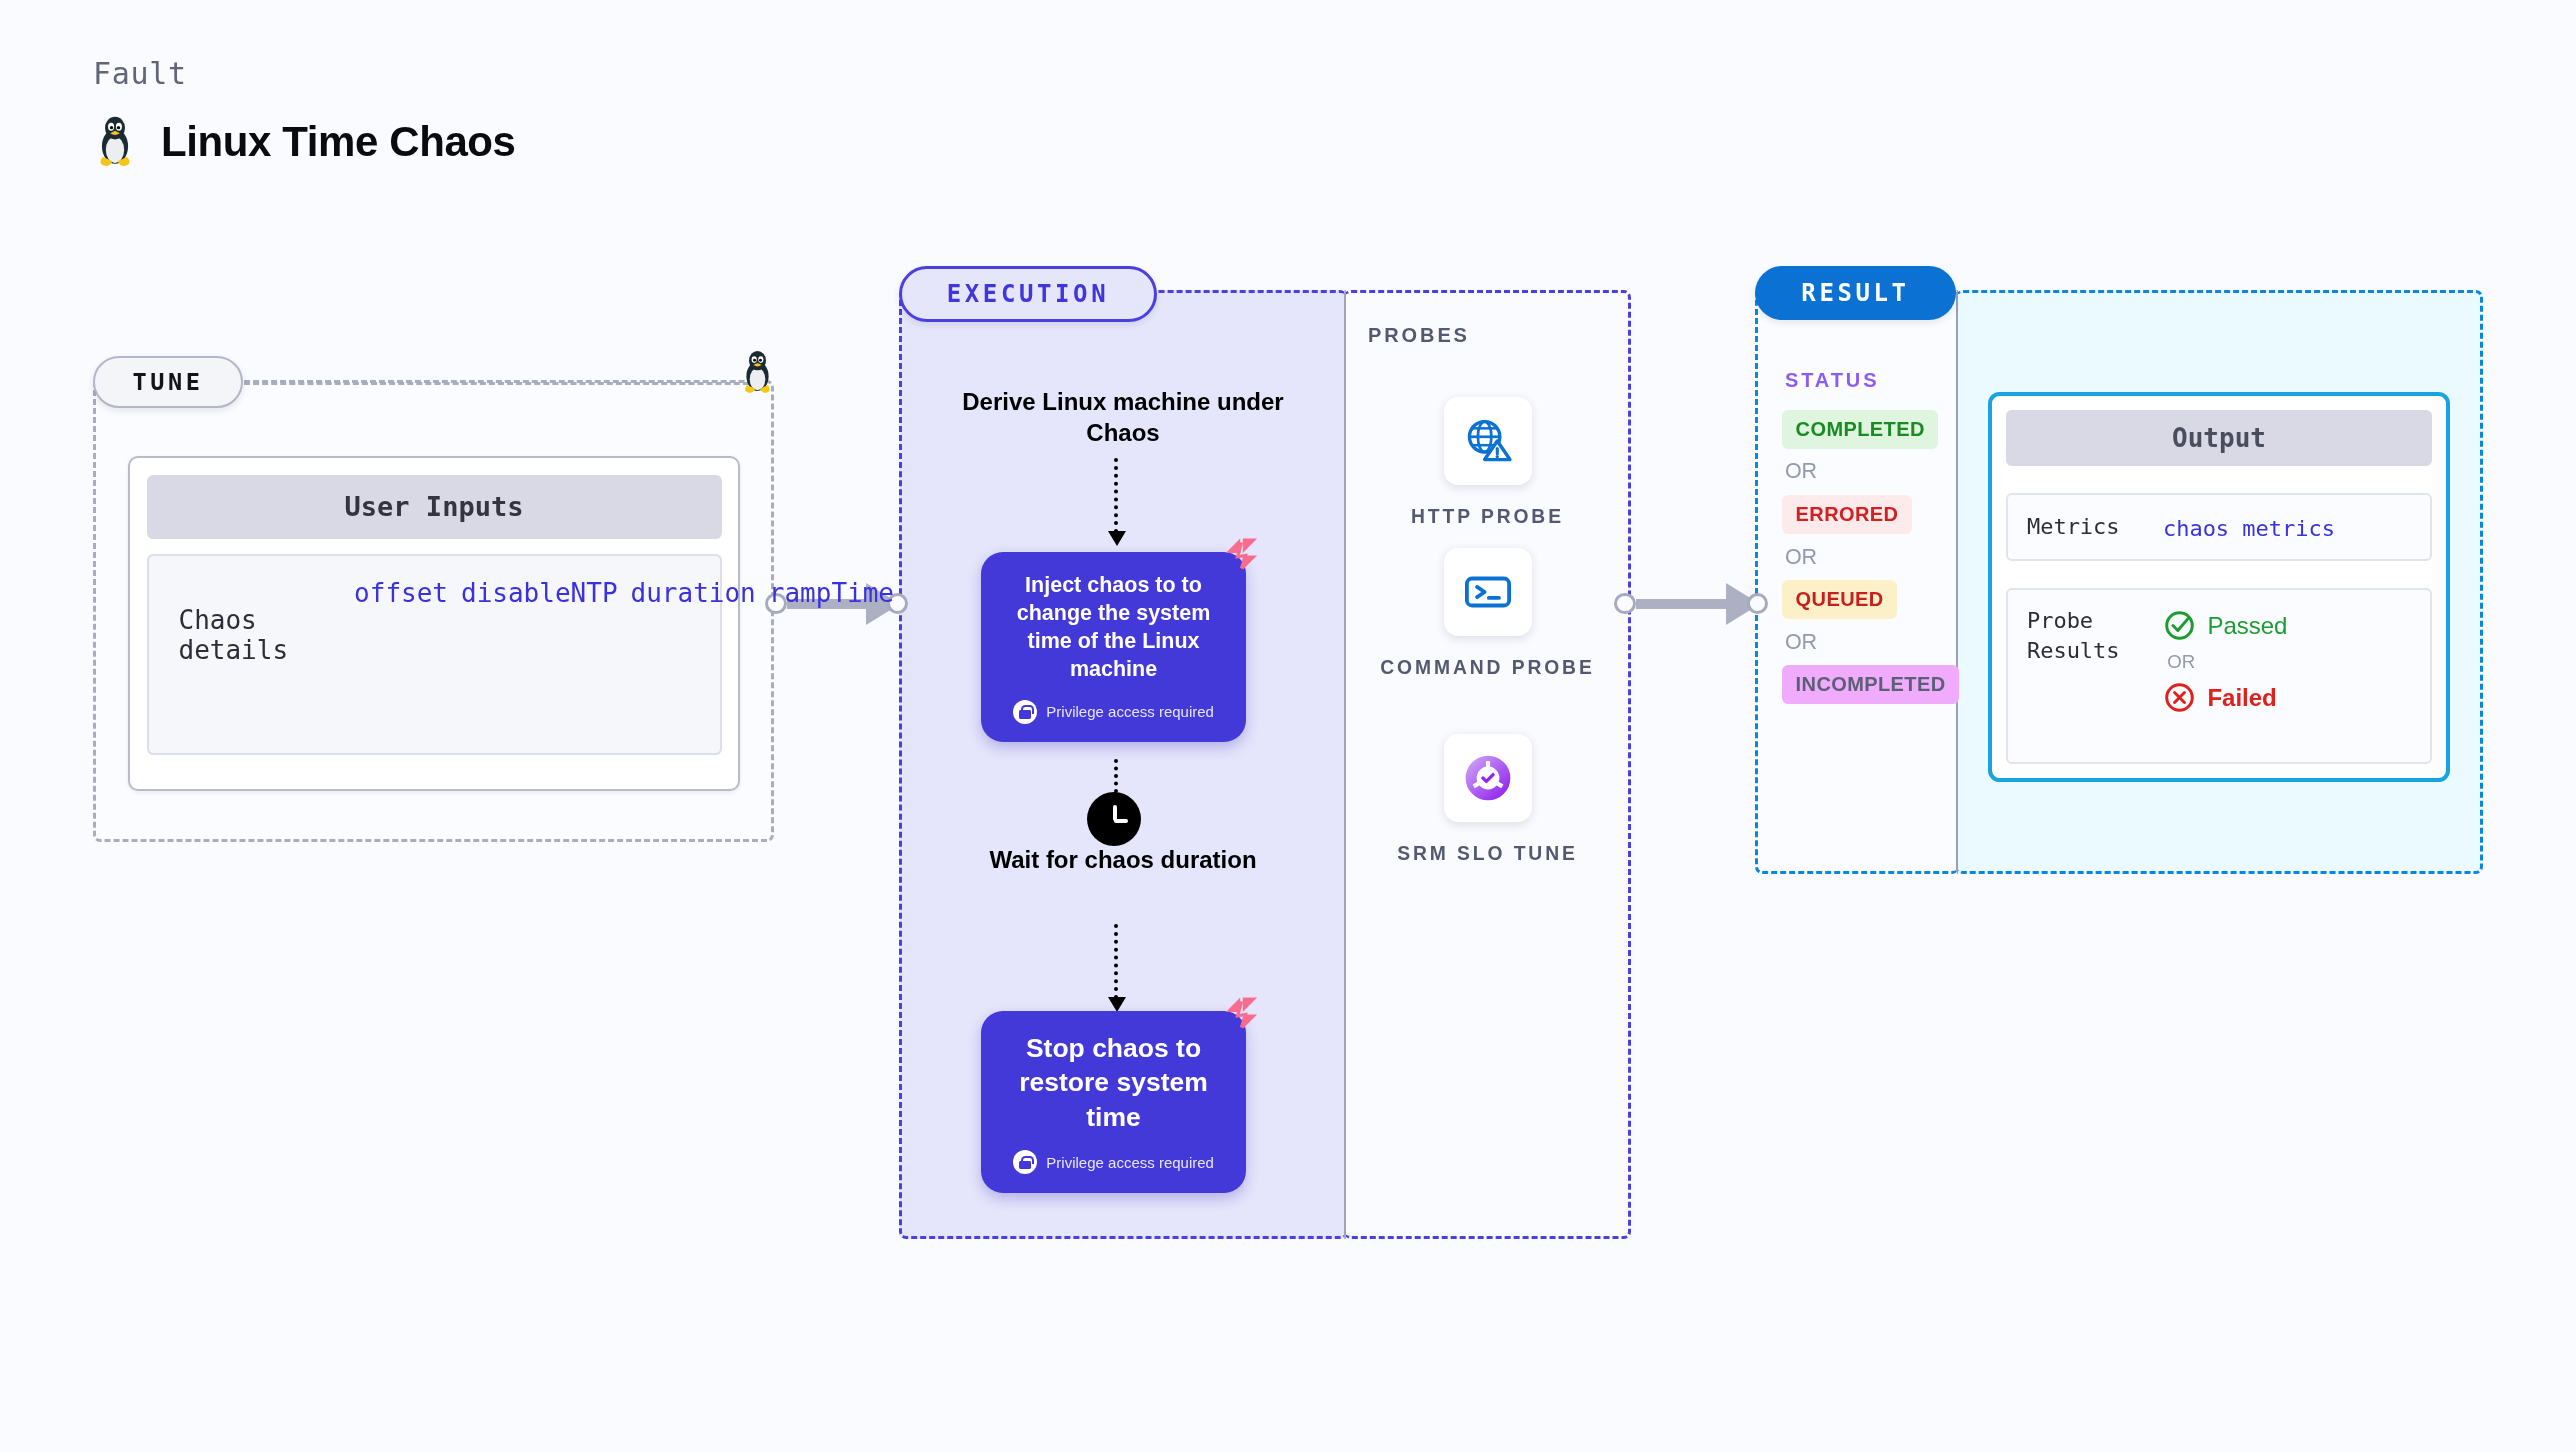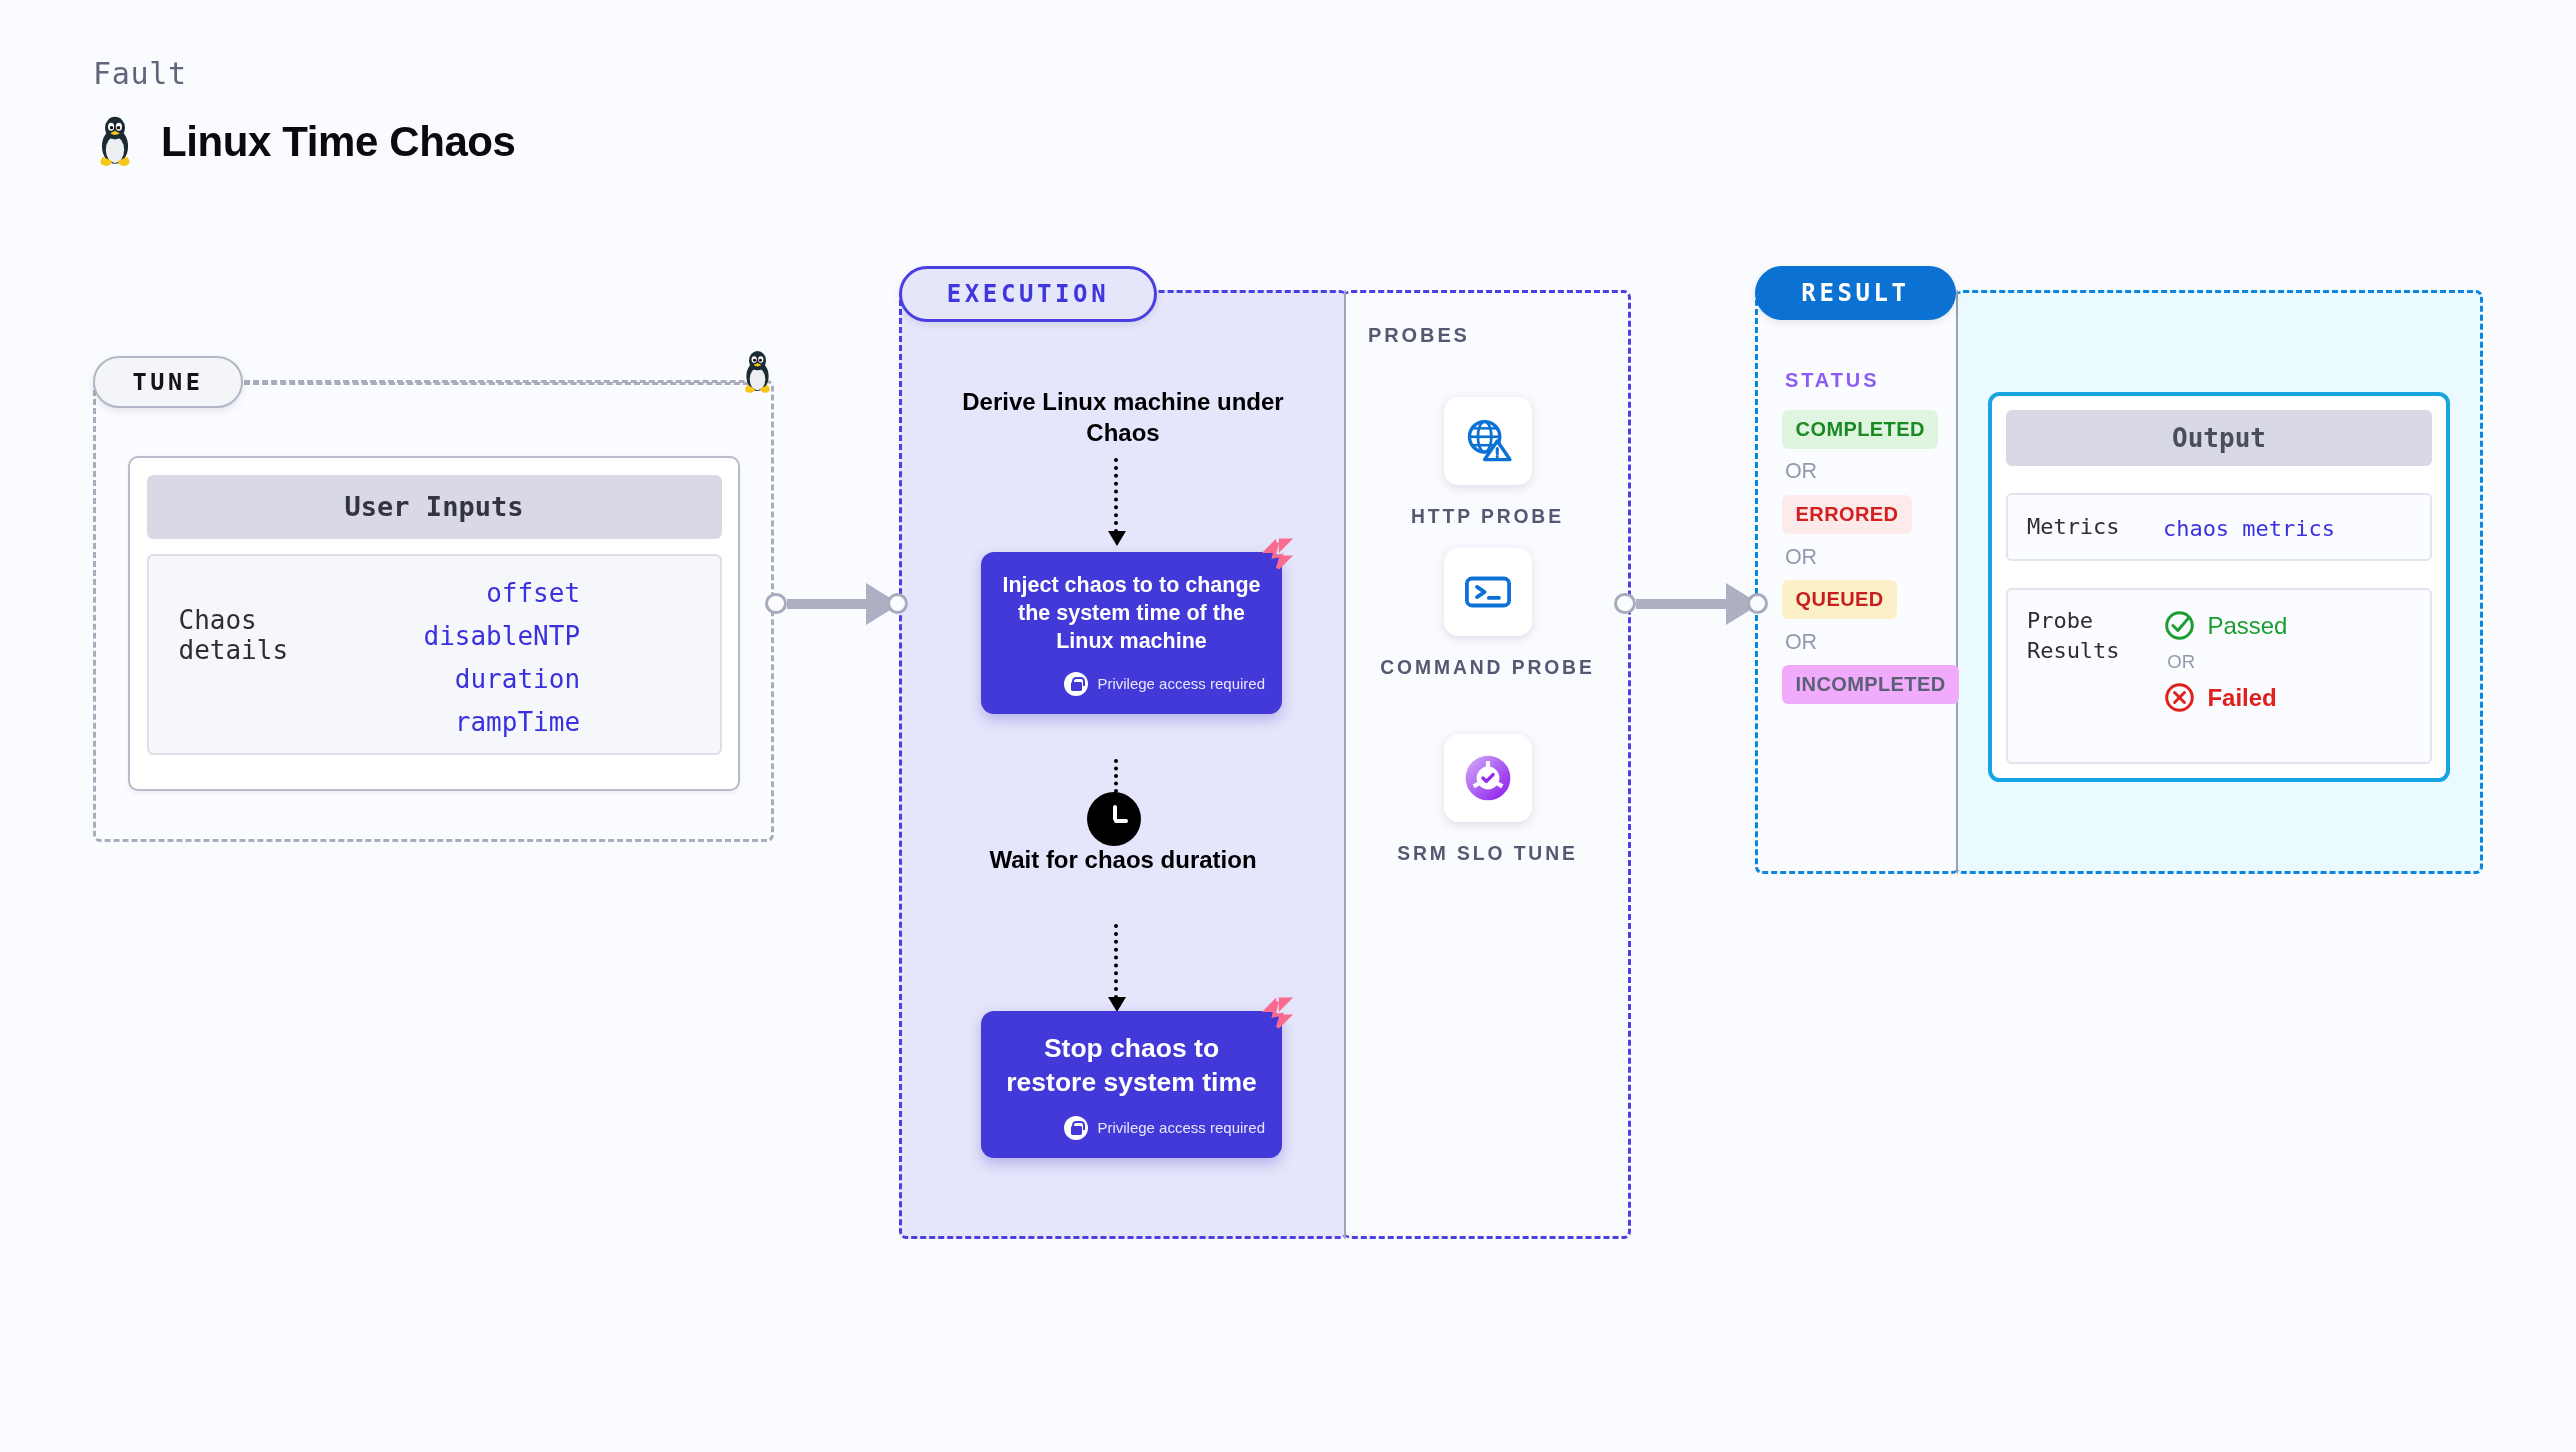--- a/index.html
+++ b/index.html
@@ -115,21 +115,21 @@
   }
   .userinputs-body {
     margin: 15.8px 16.5px 16.5px 16.5px; height: 201px; background: #f6f7fb;
     border: 2.1px solid #dcdee8; border-radius: 6.4px; position: relative;
     display: flex; padding: 21.5px 0 0 30px;
   }
   .chaos-details-label {
     font-family: "DejaVu Sans Mono", monospace; font-size: 26px; color: #2c2d36;
     width: 179px; padding-top: 27px;
   }
-  .param-list { display: flex; flex-direction: column; gap: 13px; padding-left: 66px; text-align: right; }
+  .param-list { display: flex; gap: 13px; padding-left: 66px; text-align: right; }
   .param {
     font-family: "DejaVu Sans Mono", monospace; font-size: 26px; color: #3a31de; font-weight: 500;
   }
 
   
   .exec-step-title {
     position: absolute; width: 330px; text-align: center;
     font-size: 24px; font-weight: 700; color: #000; line-height: 1.28;
   }
   .exec-title-1 { left: 958px; top: 387px; }
@@ -154,23 +154,23 @@
   .clock-icon::before {
     content: ""; position: absolute; left: 26px; top: 13px; width: 3.6px; height: 15.8px;
     background: #fff; border-radius: 2.1px;
   }
   .clock-icon::after {
     content: ""; position: absolute; left: 27px; top: 27px; width: 13.6px; height: 3.6px;
     background: #fff; border-radius: 2.1px;
   }
 
   .chaos-card {
-    position: absolute; width: 301px; background: #4338d8; border-radius: 13px;
+    position: absolute; width: 265px; background: #4338d8; border-radius: 22px;
     box-shadow: 0 5.7px 13px rgba(60,50,190,.28);
-    display: flex; flex-direction: column; align-items: flex-end;
+    display: flex; flex-direction: column; align-items: center;
     padding: 20px 17px 18.6px 17px;
   }
   .chaos-card-1 { left: 981px; top: 552px; }
   .chaos-card-2 { left: 981px; top: 1011px; }
   .chaos-card-text {
     color: #fff; font-size: 21.5px; font-weight: 700; text-align: center; line-height: 1.3;
   }
   .chaos-card-2 .chaos-card-text { font-size: 26.5px; }
   .priv-row { display: flex; align-items: center; gap: 9.3px; margin-top: 15.8px; }
   .lock-icon {

